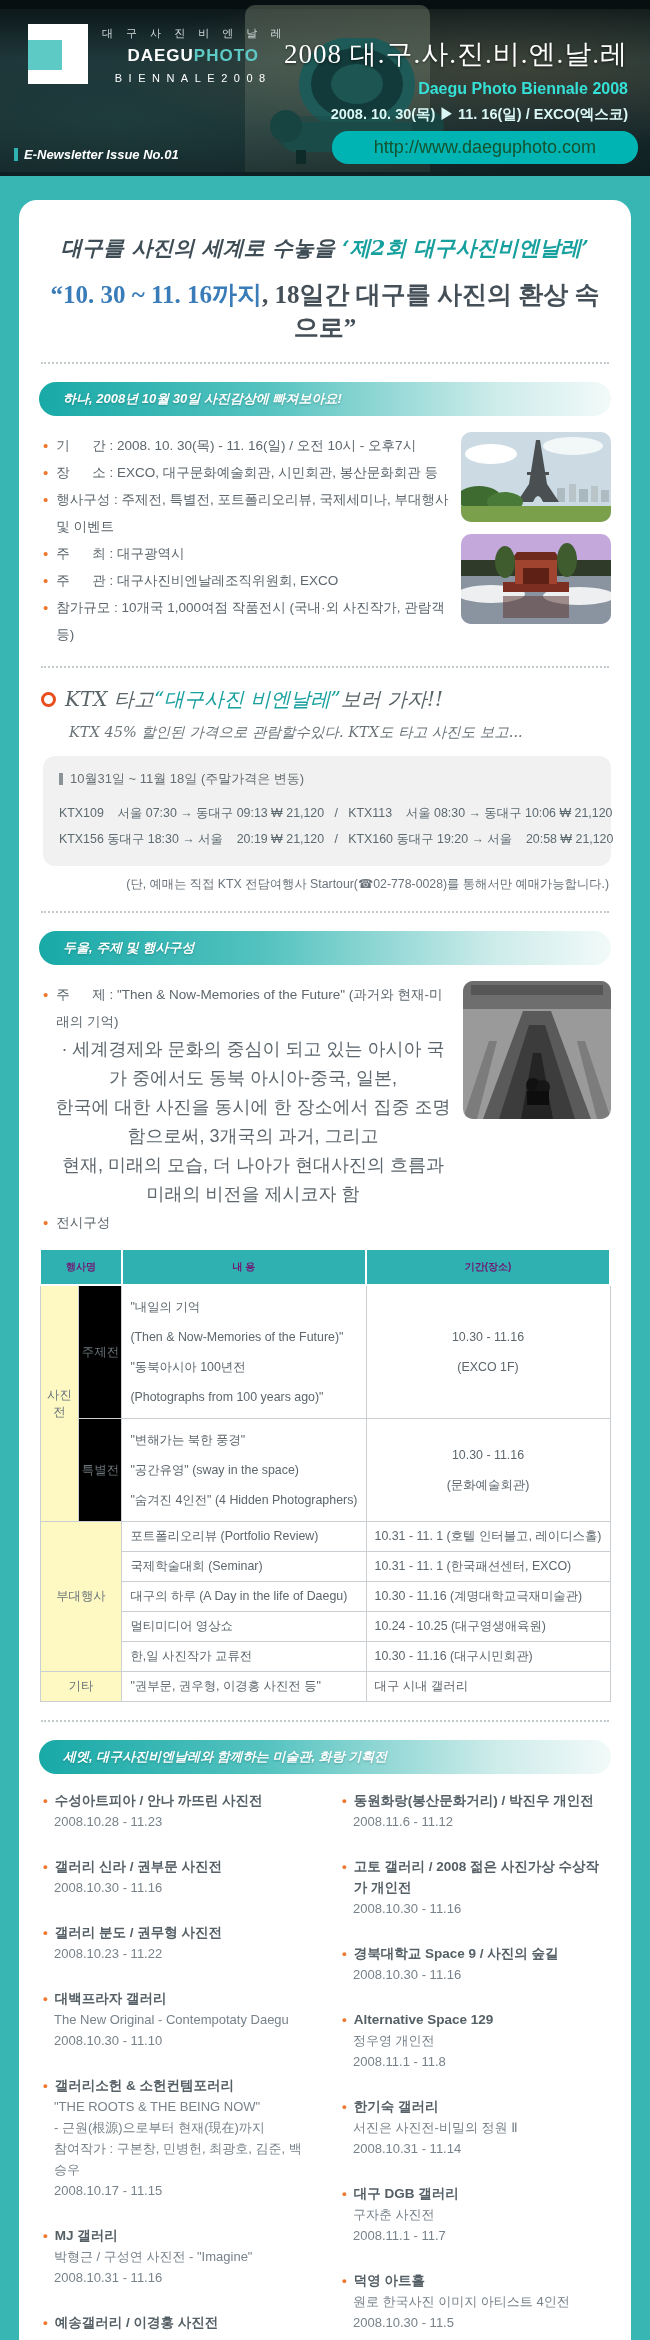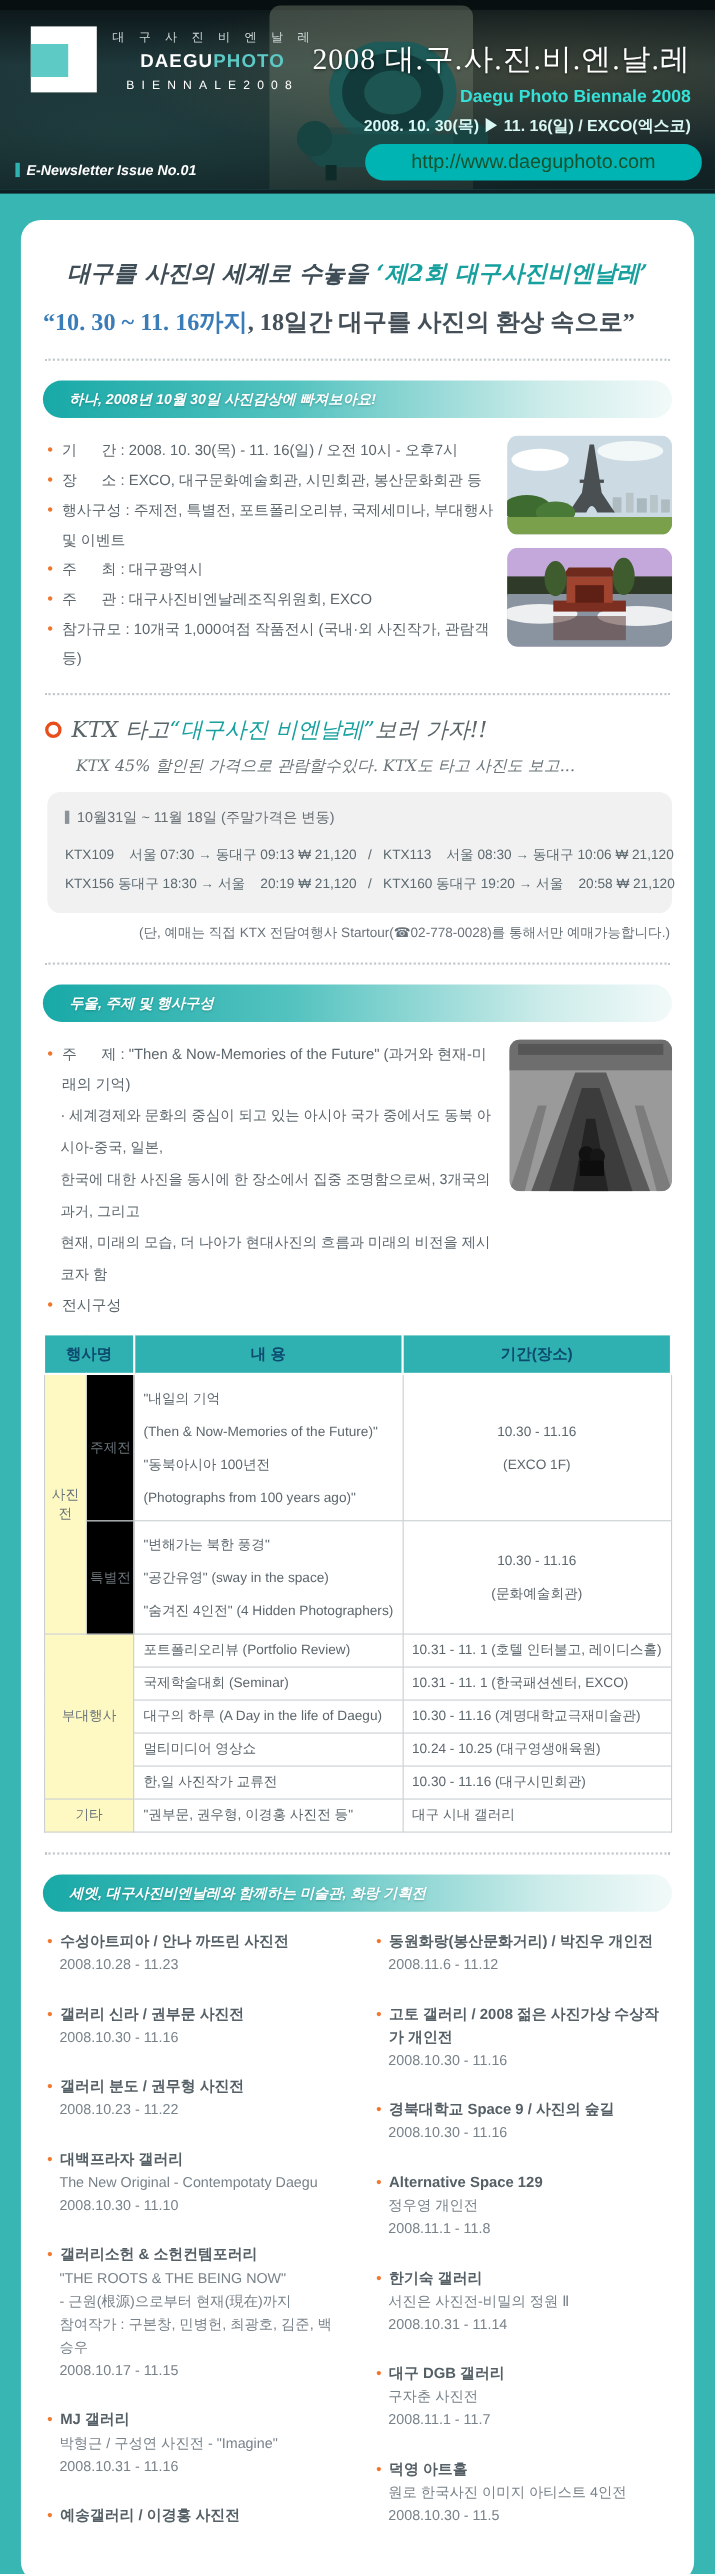--- a/index.html
+++ b/index.html
@@ -31,22 +31,22 @@
   .hdr-issue{position:absolute;left:14px;bottom:10px;color:#ffffff;font-style:italic;
        font-weight:bold;font-size:13px;display:flex;align-items:center;}
   .hdr-issue .bar{display:inline-block;width:4px;height:13px;background:#2fb2b2;margin-right:6px;}
   
   .card{background:#ffffff;border-radius:18px;margin:24px 19px 16px 19px;padding:30px 20px 26px 20px;}
   .dots{border-top:2px dotted #c3cacd;margin:18px 2px;}
   
   .slogan{text-align:center;font-family:"DejaVu Serif", serif;font-style:italic;font-weight:bold;
        font-size:21px;color:#3f4e56;margin-top:4px;}
   .slogan .acc{color:#17a09e;}
-  .slogan-sub{font-family:"Liberation Serif", serif;font-weight:bold;
-       font-size:22px;color:#444f58;margin-top:16px;}
+  .slogan-sub{text-align:center;font-family:"Liberation Serif", serif;font-weight:bold;
+       font-size:25px;color:#444f58;margin-top:16px;}
   .slogan-sub .blue{color:#3a7cb8;}
   
   .banner{height:34px;line-height:34px;border-radius:17px;margin:6px 0 16px 0;
        background:linear-gradient(90deg,#18a9a7 0%,#55c3c0 40%,#cdecea 80%,#f2faf9 100%);
        color:#ffffff;font-style:italic;font-weight:bold;font-size:13px;padding-left:24px;
        text-shadow:0 1px 2px rgba(0,80,80,.35);}
   
   .blt{display:flex;font-size:13.5px;color:#5c666c;line-height:27px;}
   .blt .dot{color:#f0772e;font-size:15px;margin:0 8px 0 4px;}
   .blt .txt{white-space:pre-wrap;}
@@ -70,24 +70,24 @@
        margin:0 0 14px 30px;}
   .ktx-box{background:#f1f1f1;border-radius:12px;padding:14px 16px;margin-left:4px;}
   .ktx-period{font-size:13px;color:#666e73;display:flex;align-items:center;margin-bottom:12px;}
   .ktx-period .bar{display:inline-block;width:4px;height:12px;background:#8a9398;margin-right:7px;}
   .ktx-row{font-size:12.4px;color:#5c6a70;white-space:pre;line-height:26px;}
   .ktx-note{text-align:right;font-size:12.3px;color:#6a737a;margin:10px 2px 0 0;}
   
   .s2wrap{display:flex;}
   .s2left{flex:1;}
   .s2img{width:148px;margin-left:12px;}
-  .s2desc{font-size:13px;color:#5c666c;line-height:29px;margin-left:16px;}
+  .s2desc{font-size:18px;color:#5c666c;line-height:29px;margin-left:16px;text-align:center;}
   
   table.t1{border-collapse:collapse;width:100%;margin-top:12px;}
-  .t1 th{background:#2fb1b1;color:#0c4a6e;font-size:14px;font-weight:bold;height:32px;
+  .t1 th{background:#2fb1b1;color:#701a75;font-size:10px;font-weight:bold;height:32px;
        border:2px solid #ffffff;}
   .t1 td{border:1px solid #c9cfd2;font-size:12.4px;color:#5c666c;padding:6px 8px;}
   .t1 td.lbl{background:#fef9c3;color:#6a747a;text-align:center;width:56px;padding:6px 2px;}
   .t1 td.lbl2{background:#000000;color:#6a747a;text-align:center;width:64px;padding:6px 2px;}
   .t1 .cl{line-height:30px;white-space:nowrap;}
   .t1 td.when{text-align:center;width:208px;white-space:nowrap;}
   .t1 td.whenl{width:208px;white-space:nowrap;}
   .t1 td.cont{white-space:nowrap;}
   
   .gal{display:flex;gap:26px;margin-top:8px;}

